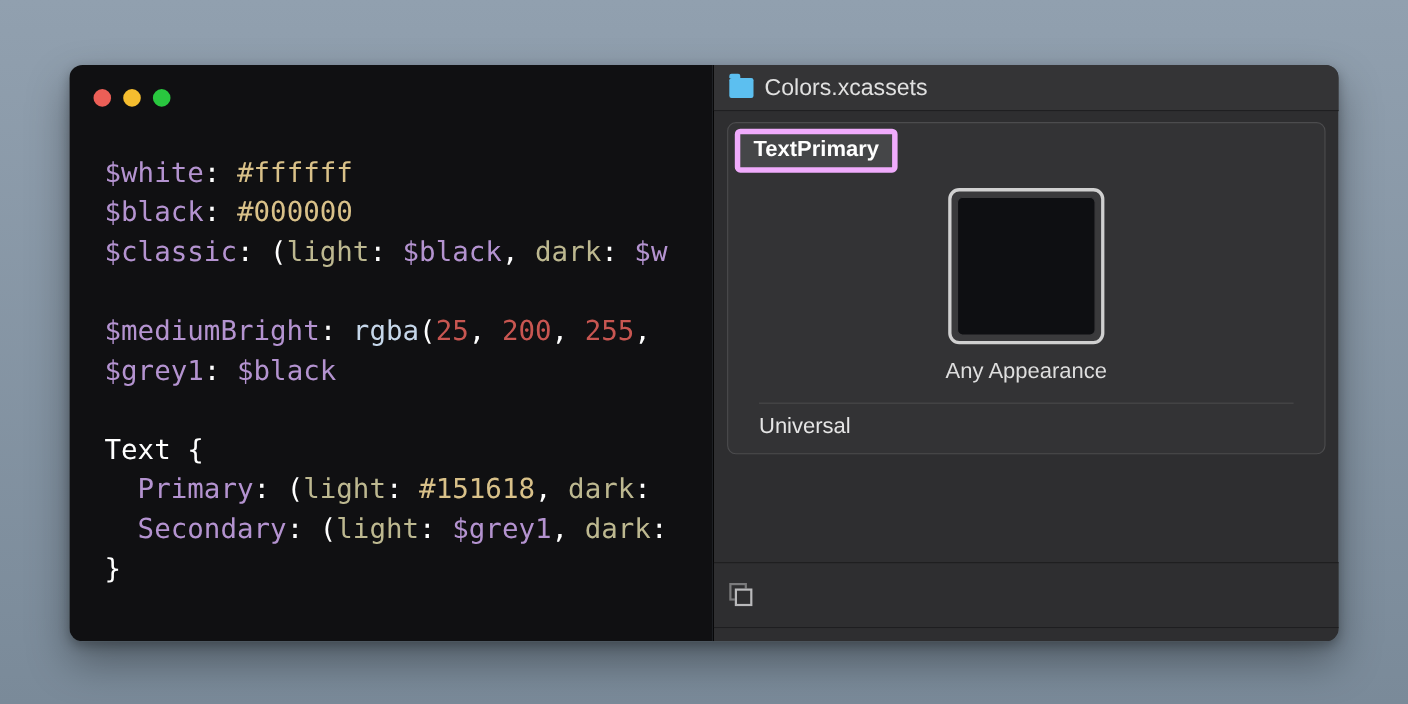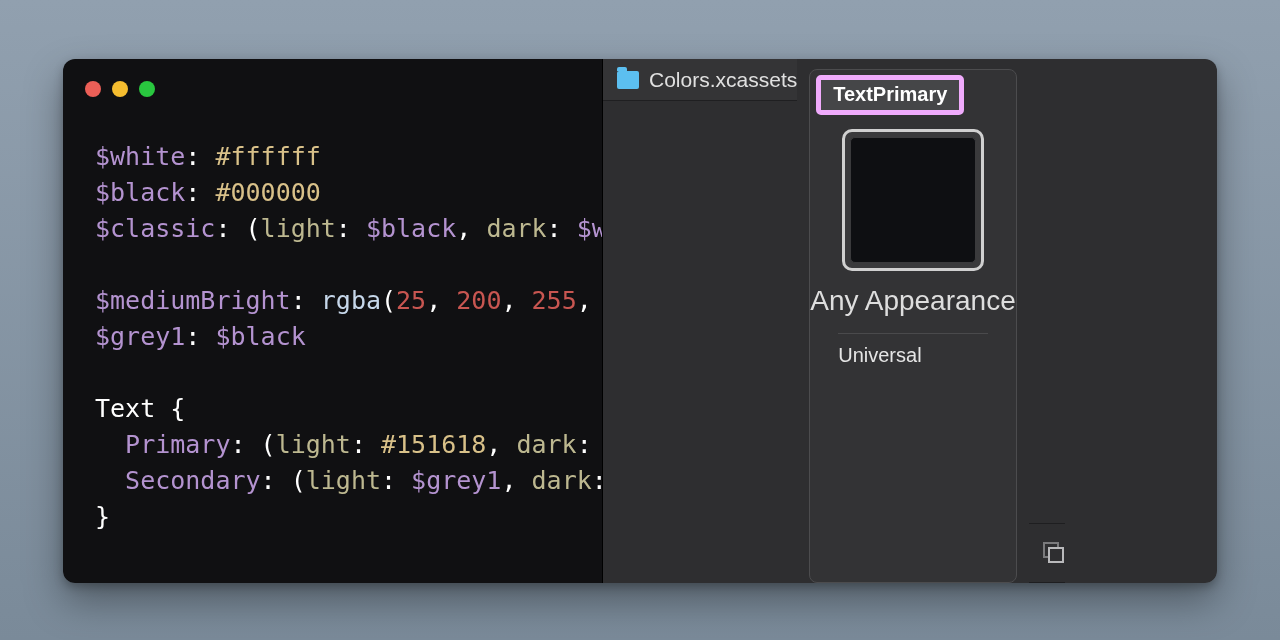--- a/index.html
+++ b/index.html
@@ -41,21 +41,21 @@
     width: 1154px;
     height: 524px;
     display: flex;
     border-radius: 12px;
     overflow: hidden;
     box-shadow: 0 18px 38px rgba(0,0,0,0.35), 0 4px 10px rgba(0,0,0,0.25);
   }
 
   
   .editor {
-    width: 539px;
+    width: 585px;
     height: 100%;
     background: var(--editor-bg);
     color: var(--syntax-white);
     padding: 22px 0 0 0;
     position: relative;
     overflow: hidden;
   }
   .traffic-lights {
     display: flex;
     gap: 11px;
@@ -83,21 +83,21 @@
   .f { color: var(--syntax-func); }
   .k { color: var(--syntax-key); }
   .w { color: var(--syntax-white); }
 
   
   .panel {
     flex: 1;
     background: var(--panel-bg);
     color: var(--label-text);
     display: flex;
-    flex-direction: row;
+    flex-direction: column;
     border-left: 1px solid #000;
   }
   .panel-header {
     height: 42px;
     background: var(--header-bg);
     display: flex;
     align-items: center;
     padding-left: 14px;
     gap: 10px;
     border-bottom: 1px solid #1f1f21;
@@ -155,21 +155,21 @@
     padding: 5px;
     background: #3a3a3c;
   }
   .swatch-inner {
     width: 100%; height: 100%;
     border: 1px solid #3a3a3c;
     border-radius: 5px;
   }
   .swatch-label {
     margin-top: 14px;
-    font-size: 28px;
+    font-size: 20px;
     color: #dedede;
   }
   .universal-row {
     margin: 16px 28px 0 28px;
     border-top: 1px solid #4a4a4c;
     text-align: left;
     padding-top: 10px;
     font-size: 20px;
     color: #e5e5e5;
   }

